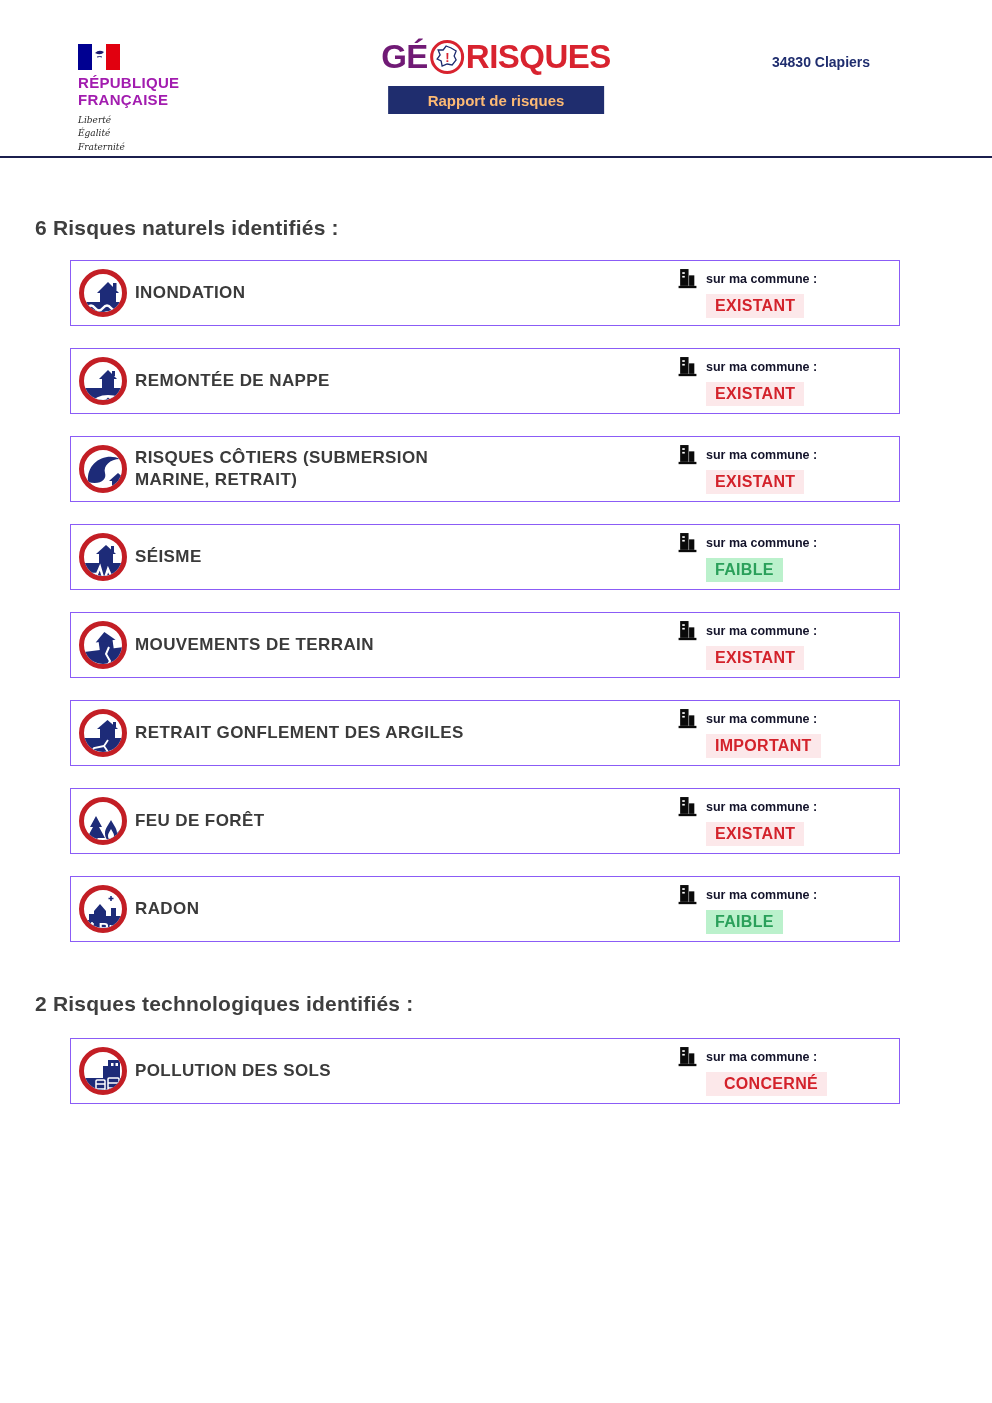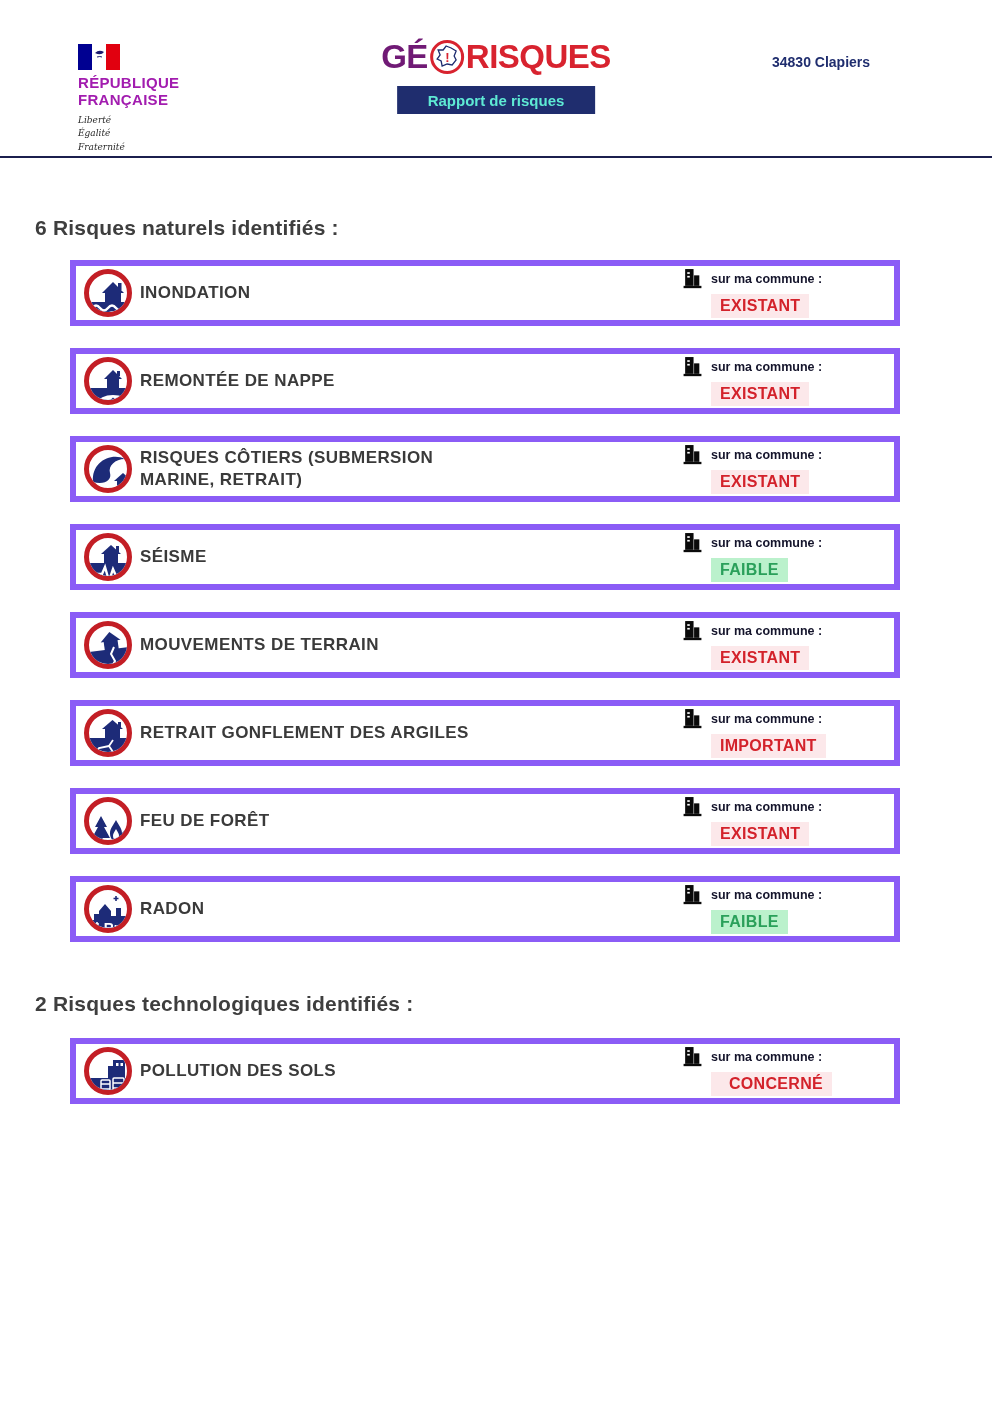--- a/index.html
+++ b/index.html
@@ -11,36 +11,36 @@
   .flag { display:block; margin-bottom:4px; }
   .rf-name { font-size:15px; font-weight:800; color:#a21caf; line-height:1.15; letter-spacing:.3px; }
   .devise { margin-top:5px; font-family:"DejaVu Serif", serif; font-style:italic; font-size:9px; color:#2b2b2b; line-height:1.5; }
 
   .geologo { position:absolute; left:50%; top:38px; transform:translateX(-50%); text-align:center; }
   .logo-row { display:flex; align-items:center; justify-content:center; font-size:33px; font-weight:800; letter-spacing:-.5px; }
   .logo-ge { color:#701a75; }
   .logo-risques { color:#d8232f; }
   .logo-circle { width:34px; height:34px; border:3px solid #d8232f; border-radius:50%; background:#fff;
                  display:inline-flex; align-items:center; justify-content:center; margin:0 2px; }
-  .banner { margin:10px auto 0; width:198px; height:28px; background:#1f2d6e; color:#5eead4;
+  .banner { margin:10px auto 0; width:216px; height:28px; background:#1f2d6e; color:#fdba74;
             font-size:15px; font-weight:600; display:flex; align-items:center; justify-content:center; }
   .commune-code { position:absolute; left:772px; top:54px; font-size:14px; font-weight:800; color:#1f2d6e; }
 
   .divider { position:absolute; left:0; top:156px; width:992px; height:2px; background:#1b1f4e; }
 
   
   .section-heading { position:absolute; left:35px; font-size:21px; font-weight:800; color:#3e3e3e; letter-spacing:.2px; }
   #heading-0 { top:216px; }
   #heading-1 { top:992px; }
   .cards { position:absolute; left:70px; width:830px; }
   #cards-0 { top:260px; }
   #cards-1 { top:1038px; }
 
   .risk-card { position:relative; display:flex; align-items:center; height:66px; background:#fff;
-               border:6px solid #8b5cf6; margin-bottom:22px; }
+               border:1px solid #8b5cf6; margin-bottom:22px; }
   .risk-icon { flex:0 0 auto; width:48px; height:48px; border:5px solid #c31e25; border-radius:50%;
                background:#fff; overflow:hidden; margin:0 8px 0 8px; }
   .risk-icon svg { display:block; width:48px; height:48px; border-radius:50%; }
   .risk-label { font-size:17px; font-weight:700; color:#3a3a3a; letter-spacing:.4px; line-height:1.3; max-width:330px; }
 
   .commune-block { position:absolute; left:606px; top:50%; transform:translateY(-50%); width:224px; }
   .commune-row { display:flex; align-items:center; gap:8px; }
   .building-icon { width:21px; height:21px; flex:0 0 auto; }
   .commune-label { font-size:12.5px; font-weight:800; color:#14142b; }
   .status-badge { display:inline-block; margin-left:29px; margin-top:5px; padding:3px 9px;

